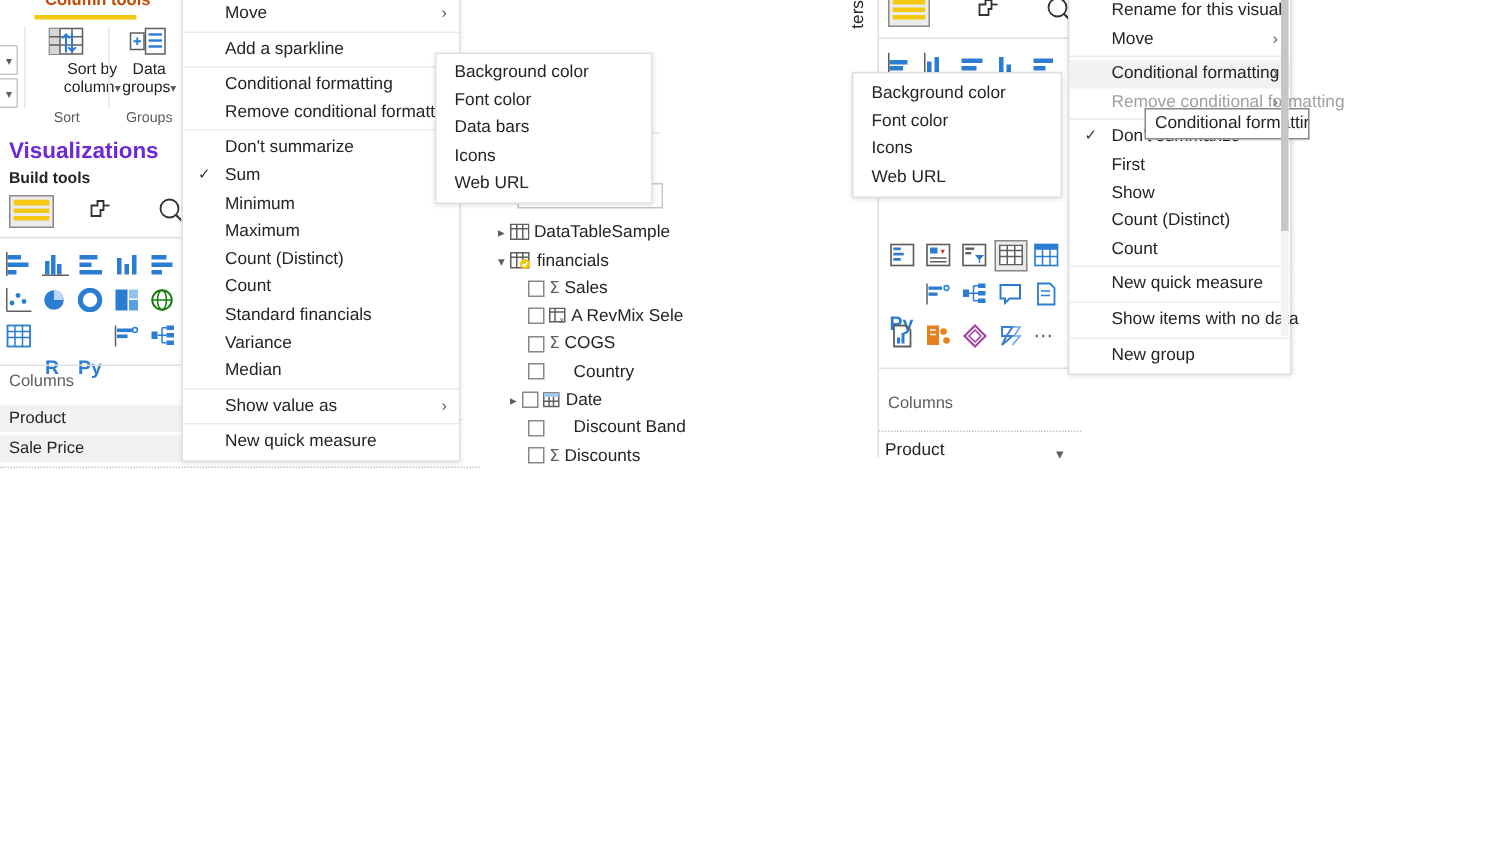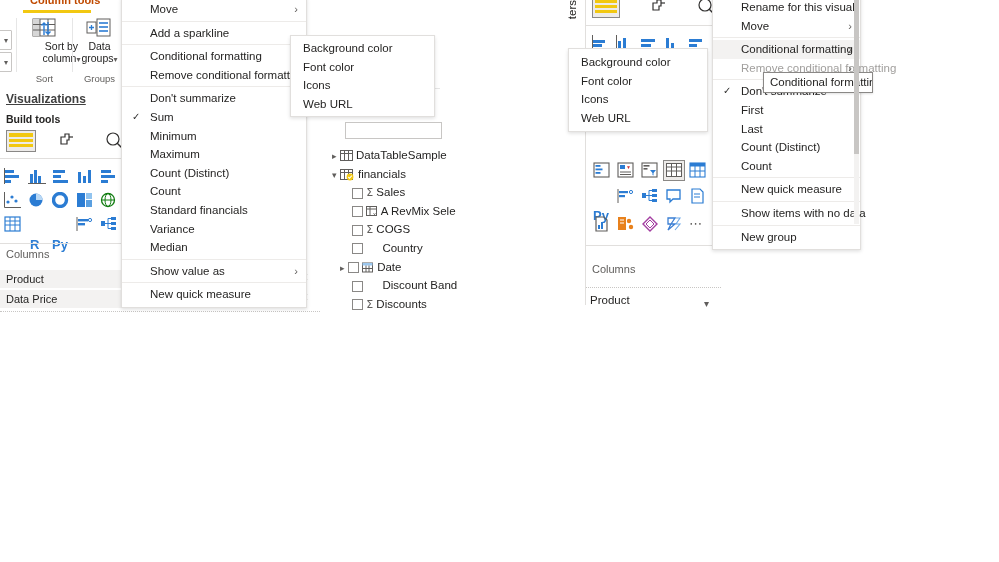--- a/index.html
+++ b/index.html
@@ -23,21 +23,21 @@
   .ribbon{background:#ffffff;border-bottom:1px solid #e6e6e6;}
   .ribTabLbl{font-size:11px;color:#c04a00;font-weight:600;}
   .ribUnderline{height:3px;background:#f2c811;}
   .ribGrpLbl{font-size:9.5px;color:#605e5c;text-align:center;}
   .ribBtnLbl{font-size:10.5px;color:#252423;text-align:center;line-height:12px;}
   .vdiv{width:1px;background:#e6e6e6;}
 
   .combo{border:1px solid #c8c6c4;background:#fff;border-radius:1px;}
   .caret{color:#605e5c;font-size:8px;}
 
-  .pnlTitle{font-size:12px;font-weight:700;color:#404040;text-decoration:underline;}
+  .pnlTitle{font-size:15px;font-weight:700;color:#6d28d9;}
   .pnlSub{font-size:10.5px;font-weight:700;color:#252423;}
   .wellLbl{font-size:11px;color:#605e5c;}
   .wellBox{background:#f3f2f1;border-top:1px solid #fff;font-size:11px;color:#252423;}
   .dotted{border-top:1px dotted #c8c6c4;}
 
   .vizSel{border:1px solid #8a8886;background:#edebe9;}
   .tri{width:0;height:0;border-left:7px solid transparent;border-right:7px solid transparent;border-bottom:7px solid #ffffff;}
 
   .fieldRow{height:18.6px;line-height:18.6px;font-size:11.5px;color:#252423;white-space:nowrap;}
   .cbx{width:9px;height:9px;border:1px solid #8a8886;background:#fff;display:inline-block;vertical-align:middle;}
@@ -212,21 +212,21 @@
     </svg>
 </div>
 
 <div class="abs" style="left:0;top:243px;width:122px;height:1px;background:#e1dfdd;"></div>
 <div class="abs wellLbl" style="left:6px;top:248px;">Columns</div>
 
 <div class="abs wellBox" style="left:0;top:269px;width:122px;height:19px;line-height:19px;padding-left:6px;box-sizing:border-box;">
   <span>Product</span>
 </div>
 <div class="abs wellBox" style="left:0;top:289px;width:122px;height:19px;line-height:19px;padding-left:6px;box-sizing:border-box;">
-  <span>Data Price</span>
+  <span>Sale Price</span>
 </div>
 <div class="abs dotted" style="left:0;top:311px;width:320px;"></div>
 
 <div class="abs" style="left:291px;top:271px;font-size:11px;color:#605e5c;">▾ ✕</div>
 <div class="abs" style="left:291px;top:291px;font-size:11px;color:#605e5c;">▾ ✕</div>
 
 <div class="abs panel" style="left:330px;top:118px;width:110px;height:195px;"></div>
 <div class="abs searchbox" style="left:345px;top:122px;width:95px;height:15px;"></div>
 
 <div class="abs" style="left:332px;top:146px;width:108px;">
@@ -371,20 +371,22 @@
     <span>New quick measure</span>
   </div>
 </div>
 
 <div class="abs menu menu-noind" style="left:290px;top:35px;width:143px;padding:3px 0;">
   <div class="mi">
     <span>Background color</span></div>
   <div class="mi">
     <span>Font color</span></div>
   <div class="mi">
+    <span>Data bars</span></div>
+  <div class="mi">
     <span>Icons</span></div>
   <div class="mi">
     <span>Web URL</span></div>
 </div>
 
 <div class="abs panel" style="left:560px;top:0;width:300px;height:305px;background:#fff;"></div>
 
 <div class="abs vtext" style="left:566px;top:0px;">ters</div>
 <div class="abs" style="left:585px;top:0;width:1px;height:305px;background:#e1dfdd;"></div>
 
@@ -544,21 +546,21 @@
   </div>
   <div class="sep"></div>
   <div class="mi">
     <span class="chk">✓</span>
     <span>Don't summarize</span>
   </div>
   <div class="mi">
     <span>First</span>
   </div>
   <div class="mi">
-    <span>Last</span>
+    <span>Show</span>
   </div>
   <div class="mi">
     <span>Count (Distinct)</span>
   </div>
   <div class="mi">
     <span>Count</span>
   </div>
   <div class="sep"></div>
   <div class="mi">
     <span>New quick measure</span>

